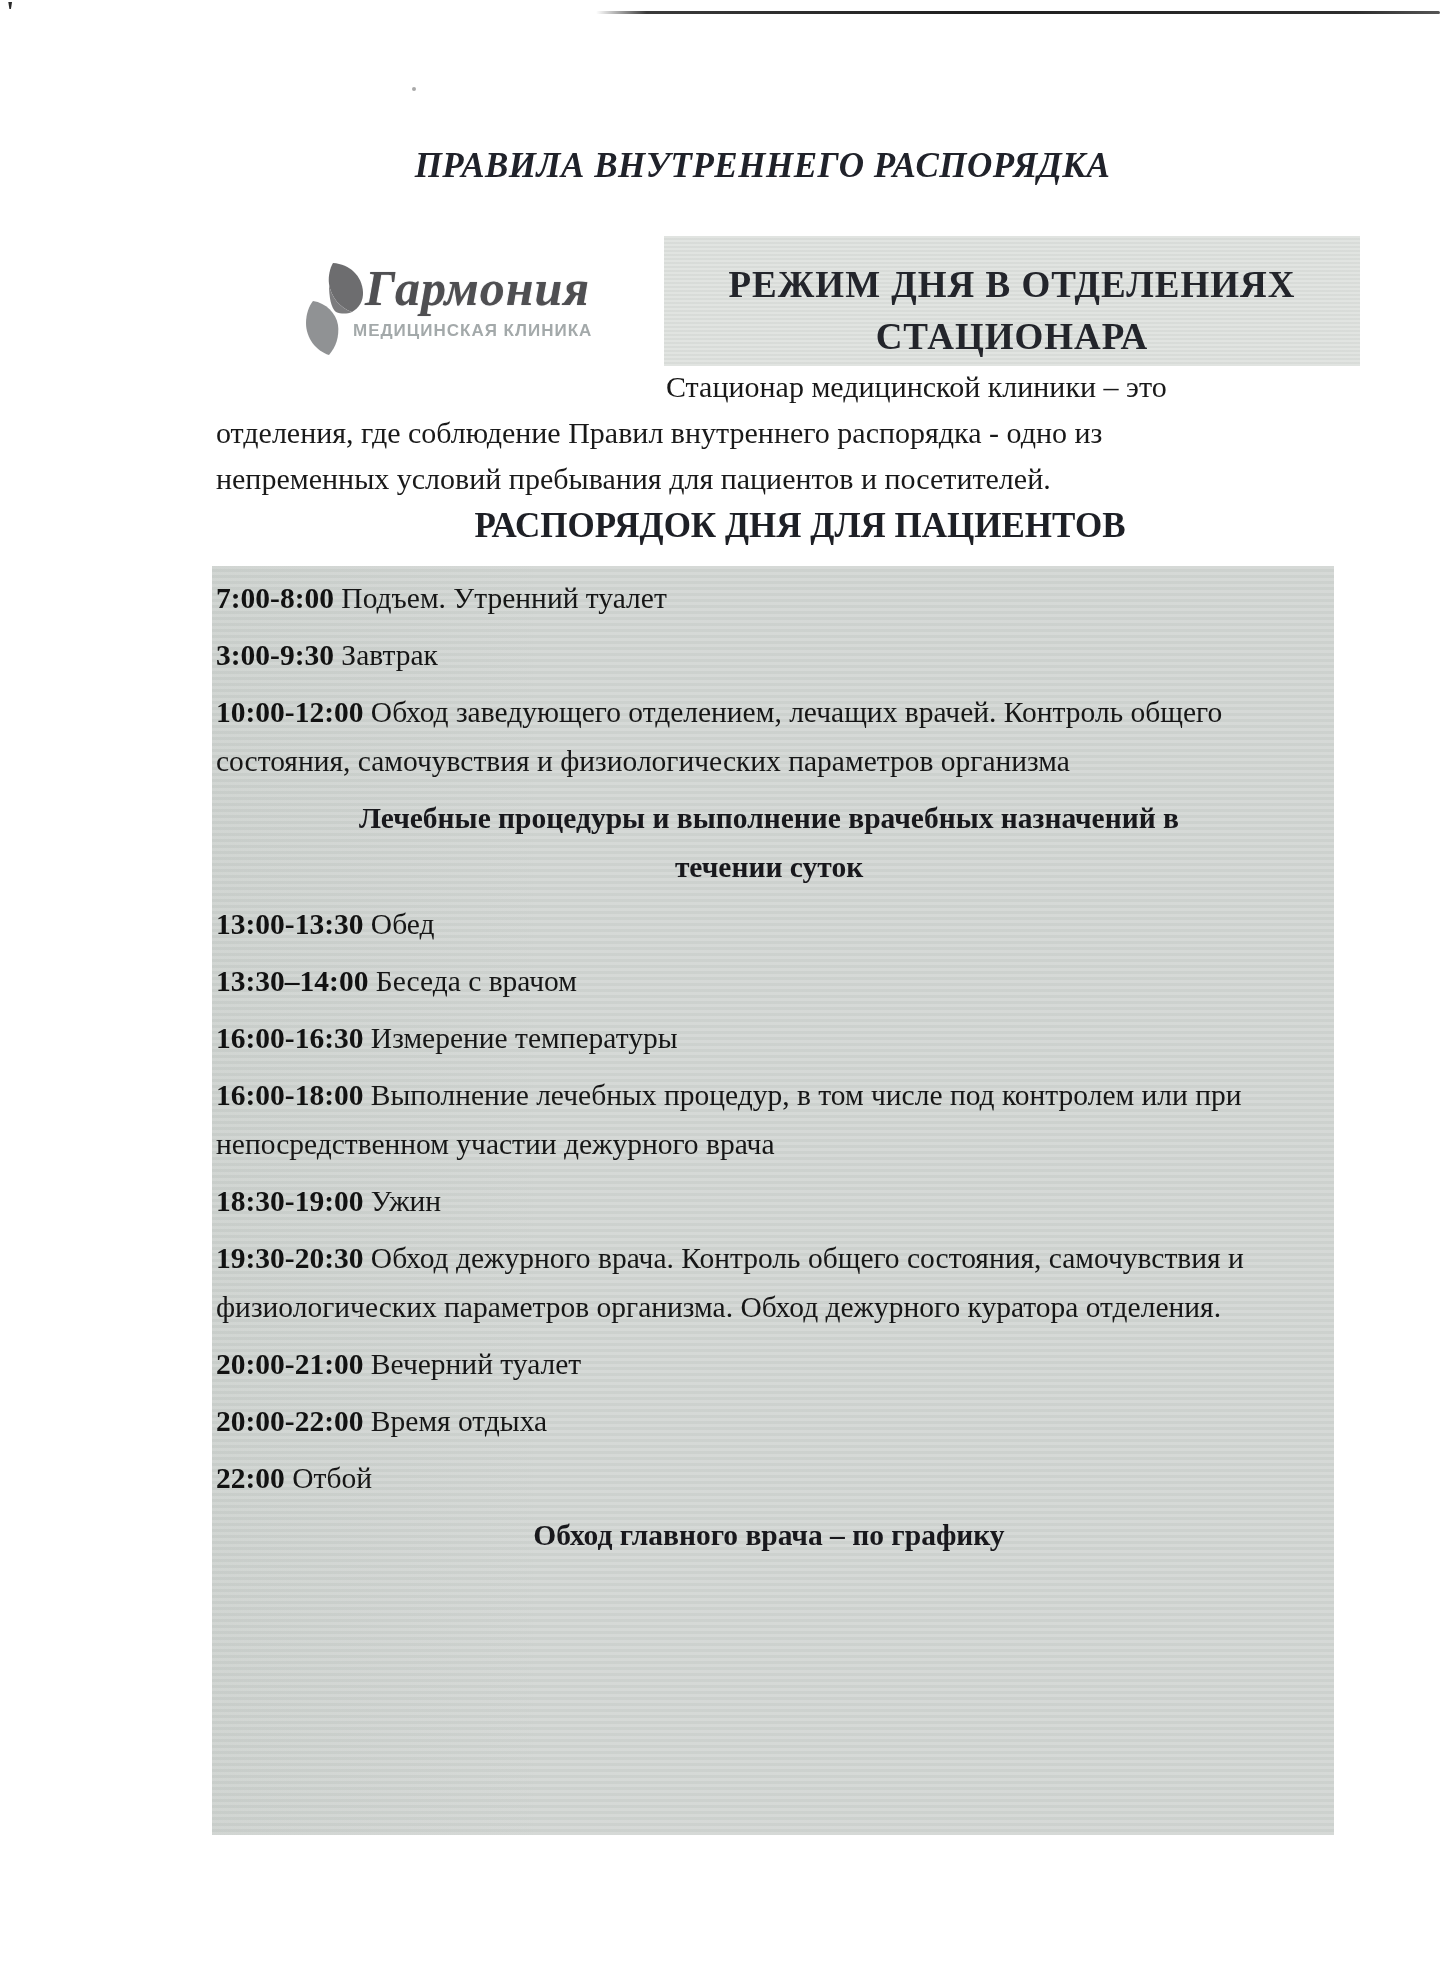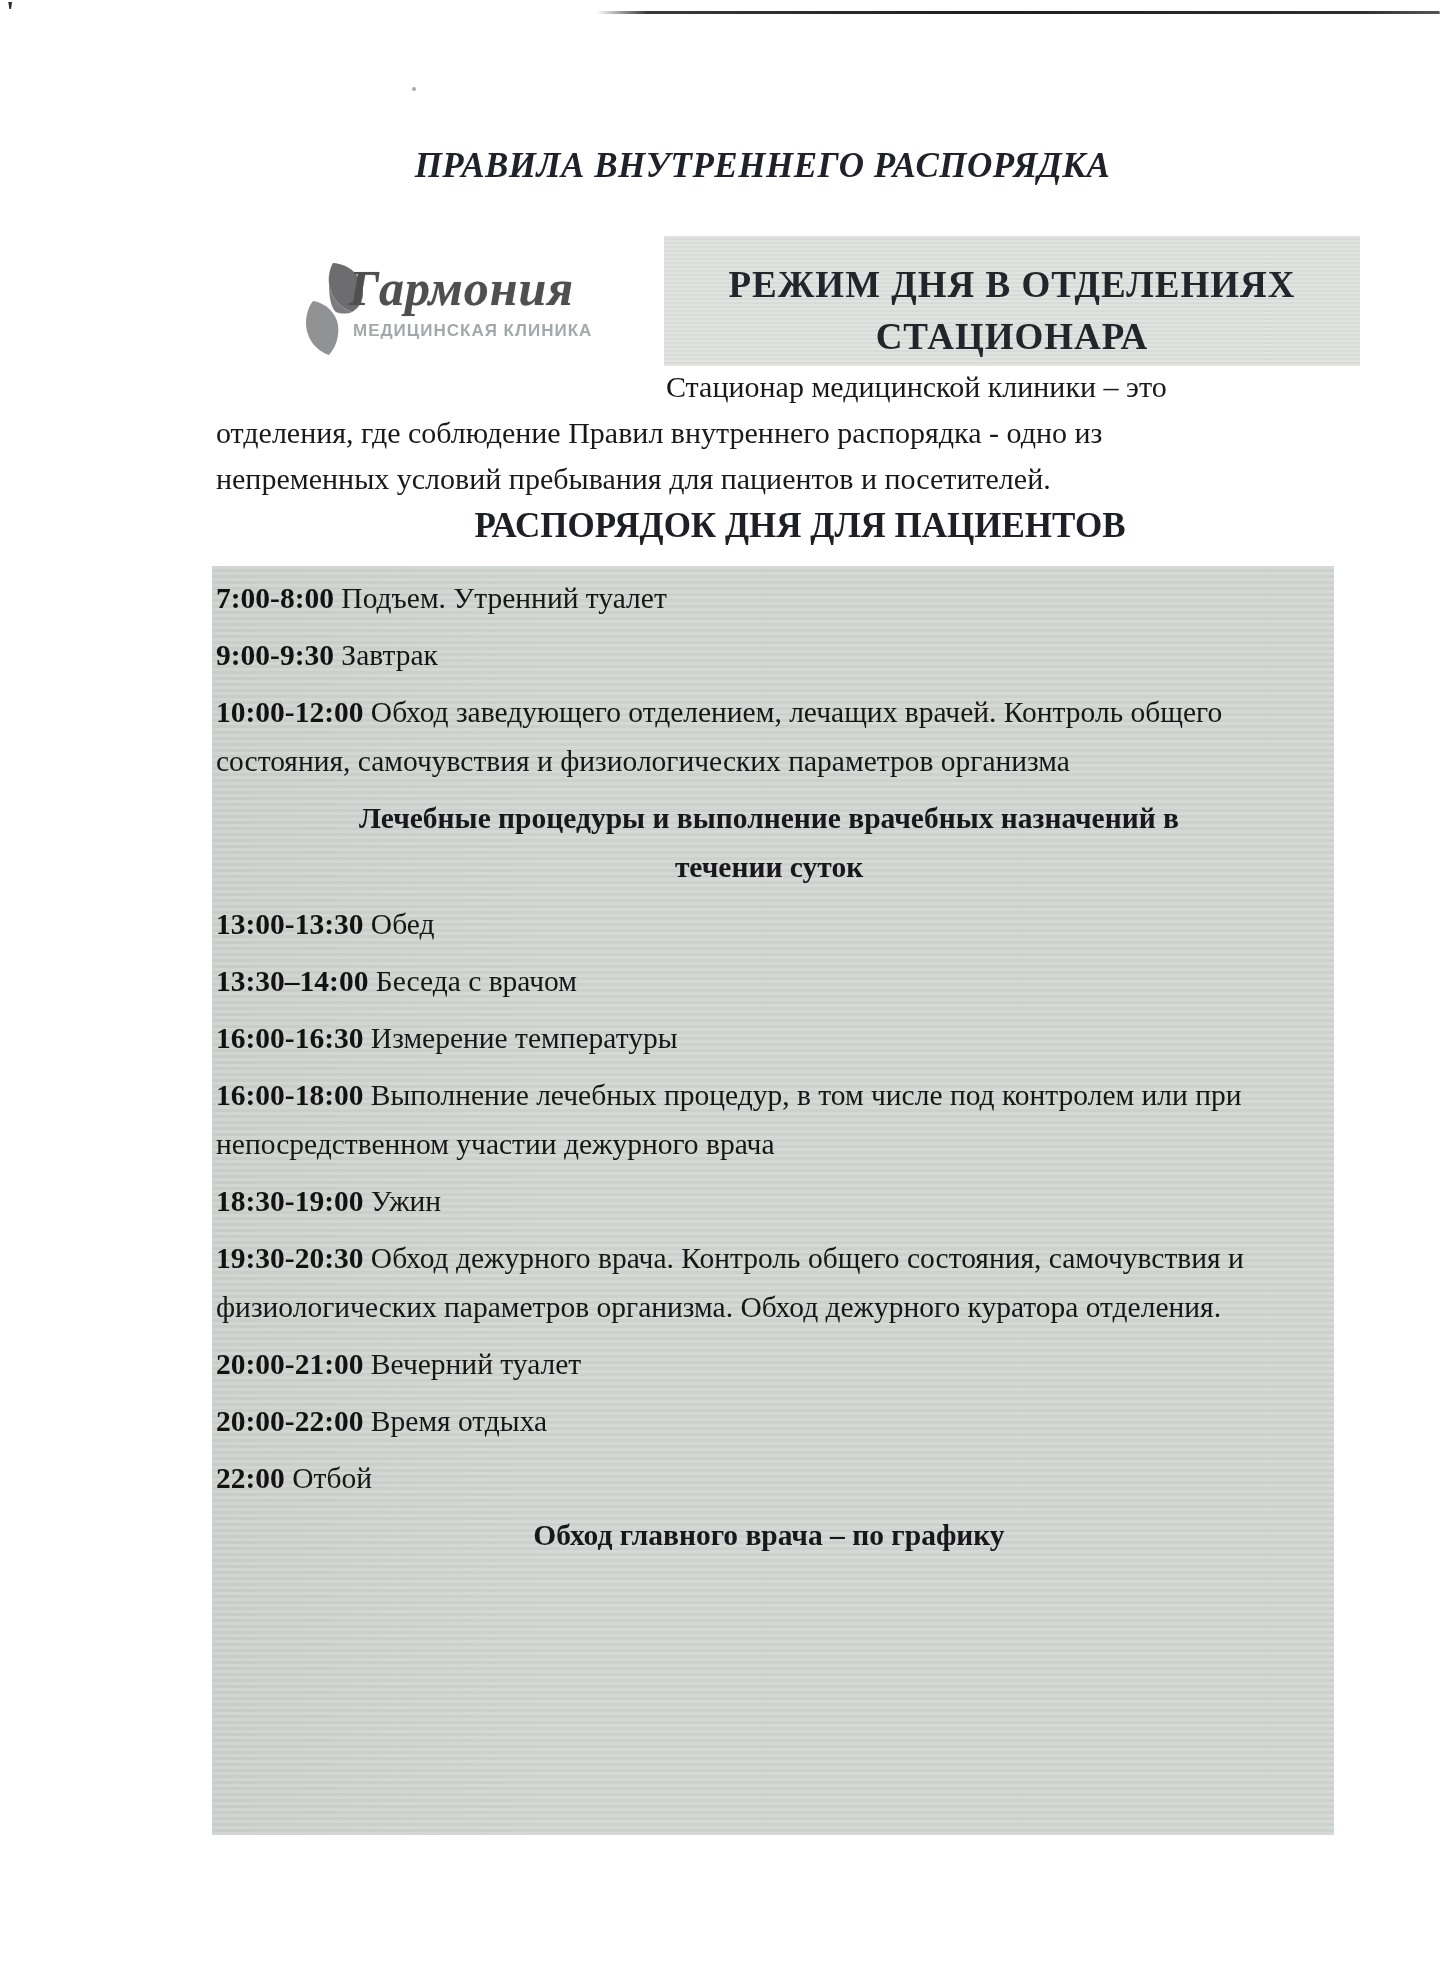--- a/index.html
+++ b/index.html
@@ -28,21 +28,21 @@
   
   .doc-title{
     position:absolute;left:85px;width:1355px;top:146px;
     text-align:center;font-weight:bold;font-size:35px;letter-spacing:0.5px;
     color:#20222a;white-space:nowrap;font-style:italic;
   }
   
   .logo{position:absolute;left:303px;top:255px;width:380px;height:110px;}
   .logo-leaf{position:absolute;left:0;top:6px;width:64px;height:98px;}
   .logo-name{
-    position:absolute;left:46px;top:4px;
+    position:absolute;left:62px;top:4px;
     font-size:50px;font-weight:bold;font-style:italic;
     color:#4f4f52;letter-spacing:1px;white-space:nowrap;
     text-shadow:0 0 1px rgba(80,80,80,.45);
   }
   .logo-sub{
     position:absolute;left:50px;top:66px;
     font-family:"Liberation Sans","DejaVu Sans",sans-serif;
     font-size:17px;font-weight:bold;color:#9aa0a1;letter-spacing:1px;white-space:nowrap;
     opacity:.9;
   }
@@ -111,21 +111,21 @@
   </div>
 
   <div class="intro-line intro-2">отделения, где соблюдение Правил внутреннего распорядка - одно из</div>
   <div class="intro-line intro-1">Стационар медицинской клиники – это</div>
   <div class="intro-line intro-3">непременных условий пребывания для пациентов и посетителей.</div>
 
   <div class="section-heading">РАСПОРЯДОК ДНЯ ДЛЯ ПАЦИЕНТОВ</div>
 
   <div class="sched">
       <p class="entry"><b class="time">7:00-8:00</b> Подъем. Утренний туалет</p>
-      <p class="entry"><b class="time">9:00-9:30</b> Завтрак</p>
+      <p class="entry"><b class="time">3:00-9:30</b> Завтрак</p>
       <p class="entry"><b class="time">10:00-12:00</b> Обход заведующего отделением, лечащих врачей. Контроль общего состояния, самочувствия и физиологических параметров организма</p>
       <p class="entry note">Лечебные процедуры и выполнение врачебных назначений в
 течении суток</p>
       <p class="entry"><b class="time">13:00-13:30</b> Обед</p>
       <p class="entry"><b class="time">13:30–14:00</b> Беседа с врачом</p>
       <p class="entry"><b class="time">16:00-16:30</b> Измерение температуры</p>
       <p class="entry"><b class="time">16:00-18:00</b> Выполнение лечебных процедур, в том числе под контролем или при непосредственном участии дежурного врача</p>
       <p class="entry"><b class="time">18:30-19:00</b> Ужин</p>
       <p class="entry"><b class="time">19:30-20:30</b> Обход дежурного врача. Контроль общего состояния, самочувствия и физиологических параметров организма. Обход дежурного куратора отделения.</p>
       <p class="entry"><b class="time">20:00-21:00</b> Вечерний туалет</p>

